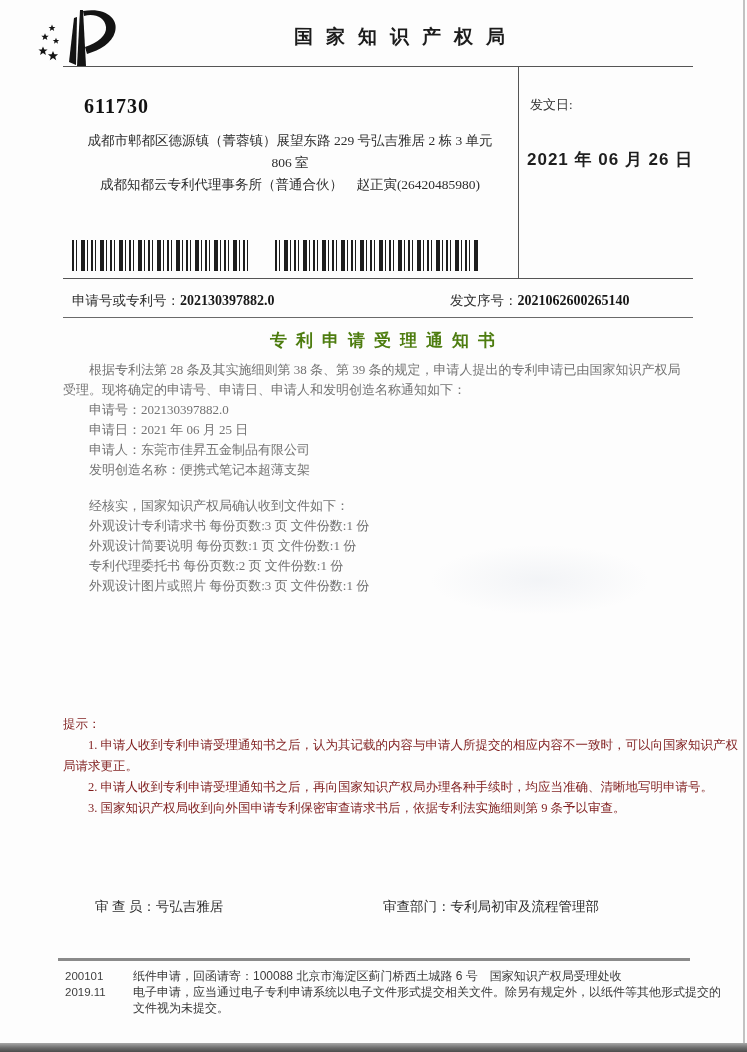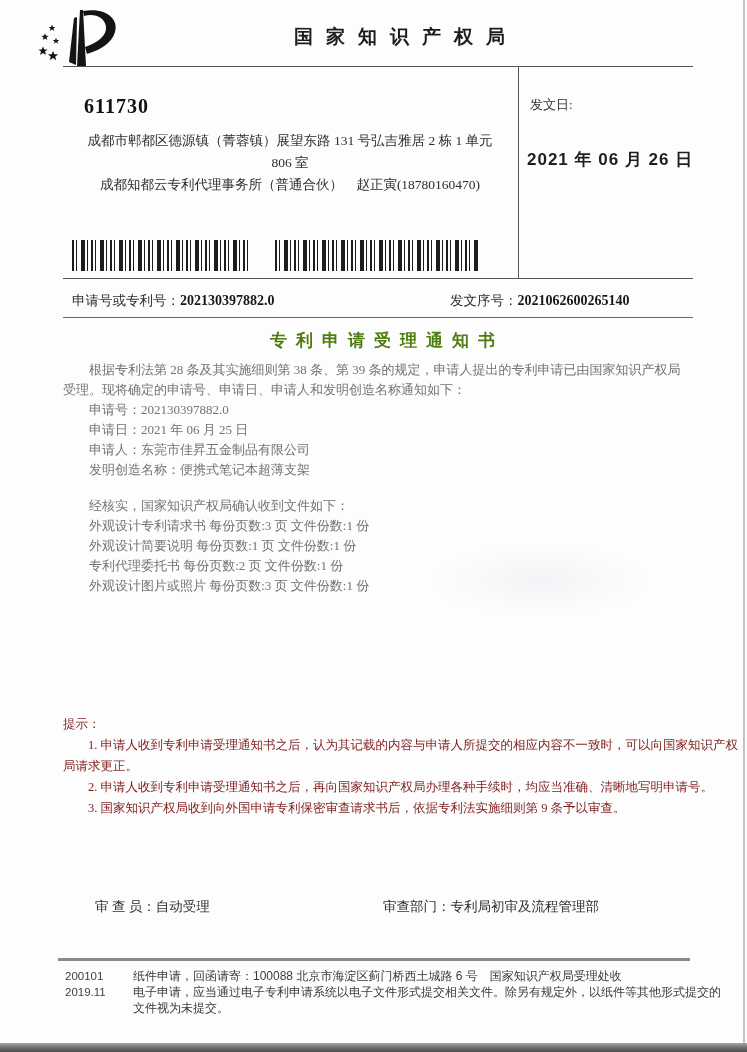--- a/index.html
+++ b/index.html
@@ -97,23 +97,23 @@
   </svg>
 
   <div class="abs agency-title">国家知识产权局</div>
   <div class="abs rule rule-top"></div>
   <div class="abs v-divider"></div>
   <div class="abs right-edge"></div>
 
   <div class="abs mail-code">611730</div>
 
   <div class="abs addr">
-    <div>成都市郫都区德源镇（菁蓉镇）展望东路 131 号弘吉雅居 2 栋 1 单元</div>
+    <div>成都市郫都区德源镇（菁蓉镇）展望东路 229 号弘吉雅居 2 栋 3 单元</div>
     <div>806 室</div>
-    <div>成都知都云专利代理事务所（普通合伙）　赵正寅(18780160470)</div>
+    <div>成都知都云专利代理事务所（普通合伙）　赵正寅(26420485980)</div>
   </div>
 
   <div class="abs dispatch-label">发文日:</div>
   <div class="abs dispatch-date">2021 年 06 月 26 日</div>
 
   <div class="abs barcode barcode-1"></div>
   <div class="abs barcode barcode-2"></div>
 
   <div class="abs rule rule-mid"></div>
 
@@ -152,21 +152,21 @@
   <div class="abs smudge"></div>
 
   <div class="abs hints">
     <p class="hint-label">提示：</p>
     <p>1. 申请人收到专利申请受理通知书之后，认为其记载的内容与申请人所提交的相应内容不一致时，可以向国家知识产权局请求更正。</p>
     <p>2. 申请人收到专利申请受理通知书之后，再向国家知识产权局办理各种手续时，均应当准确、清晰地写明申请号。</p>
     <p>3. 国家知识产权局收到向外国申请专利保密审查请求书后，依据专利法实施细则第 9 条予以审查。</p>
   </div>
 
   <div class="abs examiner">
-    <span>审 查 员：</span><span>自动受理</span>
+    <span>审 查 员：</span><span>号弘吉雅居</span>
   </div>
   <div class="abs department">
     <span>审查部门：</span><span>专利局初审及流程管理部</span>
   </div>
 
   <div class="abs footer-rule"></div>
   <div class="abs footer-codes">
     <div>200101</div>
     <div>2019.11</div>
   </div>

